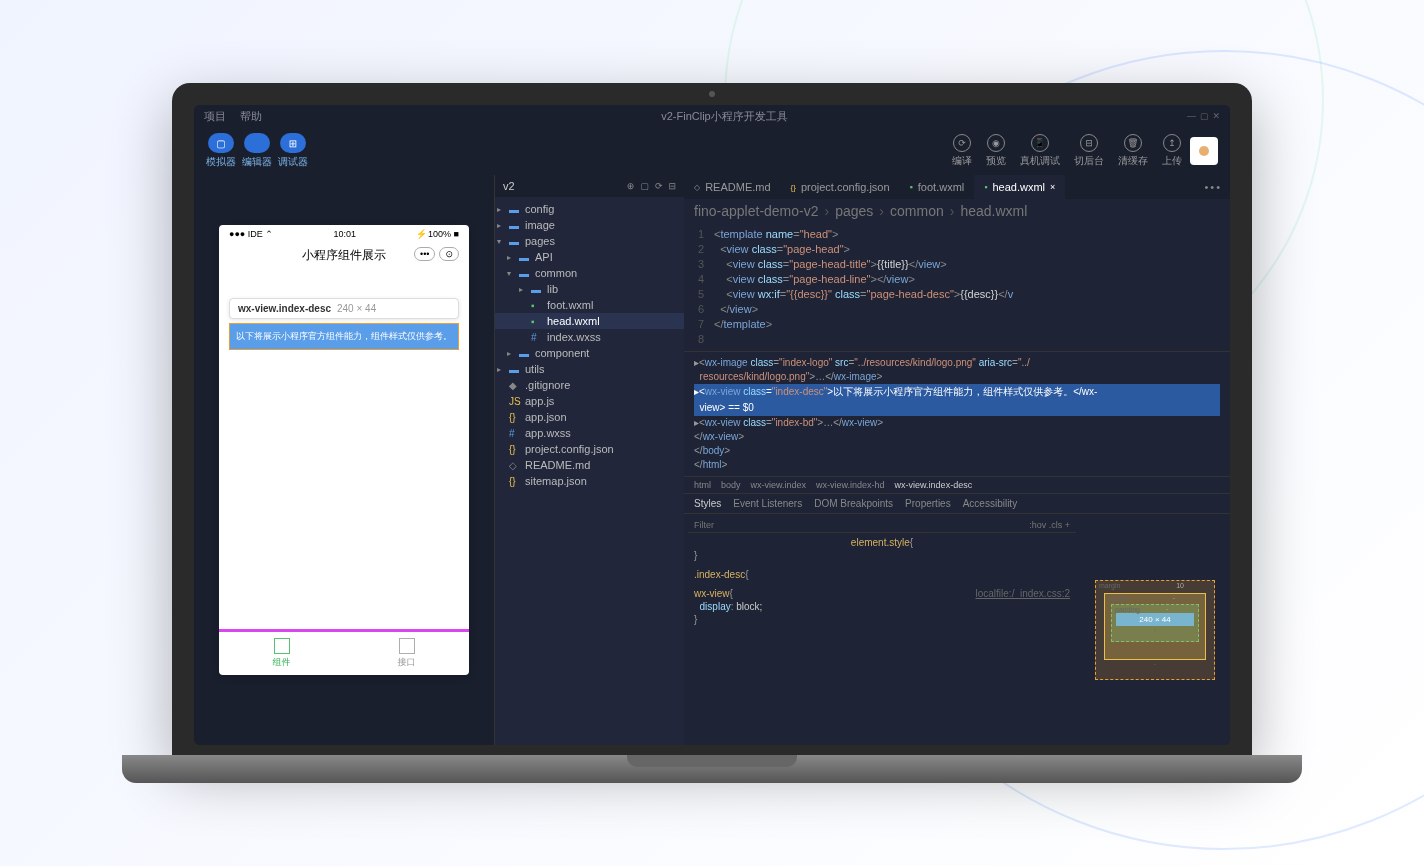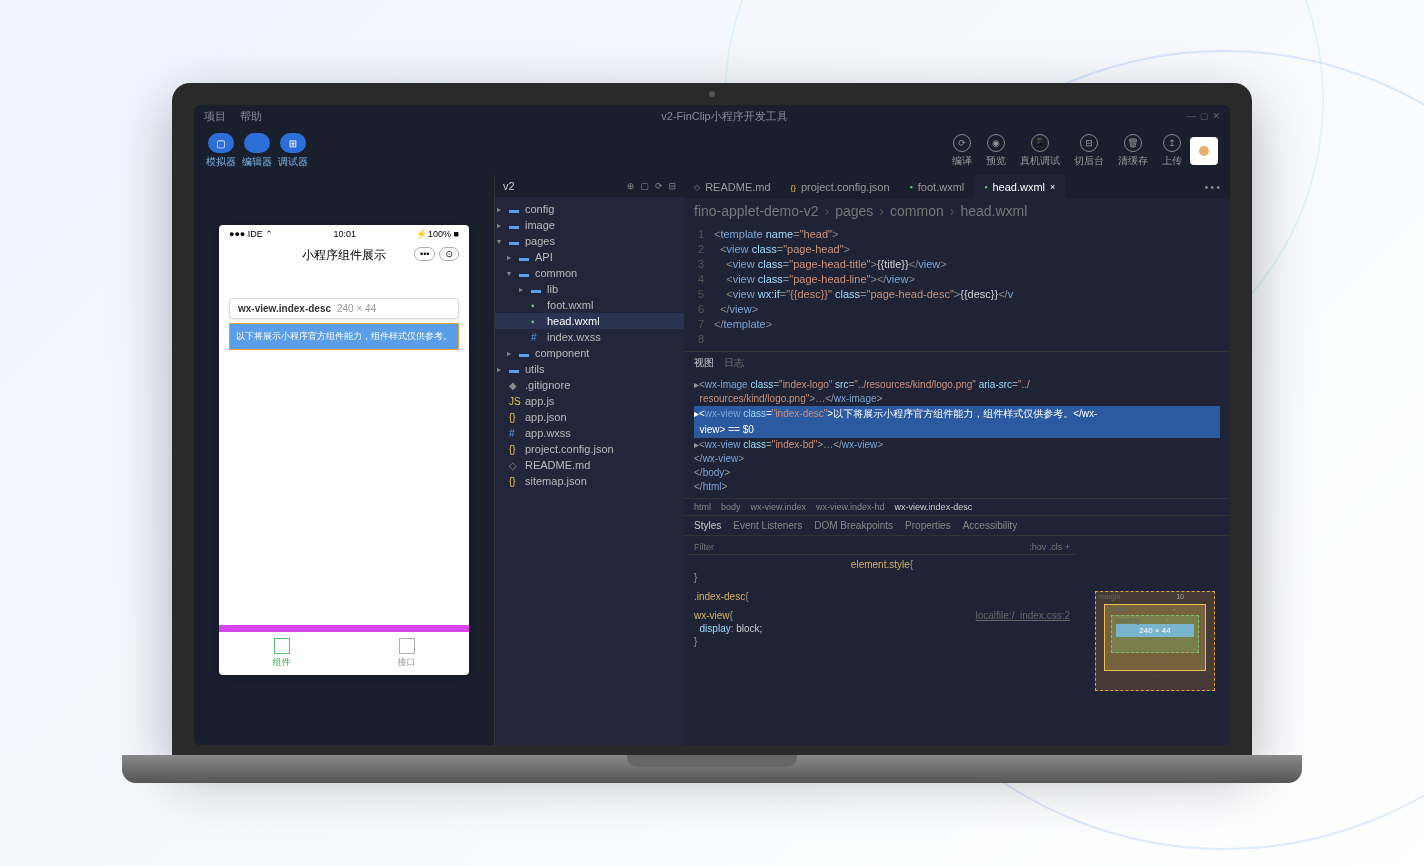--- a/index.html
+++ b/index.html
@@ -31,21 +31,21 @@
 .phone-status{display:flex;justify-content:space-between;padding:4px 10px;font-size:9px;color:#000;font-weight:500}
 .phone-nav{display:flex;justify-content:center;position:relative;padding:4px 10px;font-size:12px;font-weight:500;color:#000}
 .phone-nav-dots{position:absolute;right:10px;display:flex;gap:4px;align-items:center}
 .phone-nav-dots span{border:1px solid #aaa;border-radius:10px;padding:1px 5px;font-size:9px}
 .tooltip{background:#fff;border:1px solid #ddd;border-radius:4px;padding:4px 8px;font-size:10px;margin:30px 10px 4px;display:flex;gap:6px;box-shadow:0 1px 4px rgba(0,0,0,.1)}
 .tooltip b{color:#333;font-weight:600}
 .tooltip span{color:#999}
 .highlight-box{background:#5a9de8;color:#fff;margin:0 10px;padding:6px;font-size:9px;text-align:center;border:1px solid #e8a030}
 .menu-item{display:flex;justify-content:space-between;align-items:center;padding:14px 16px;background:#fff;margin:4px 10px;font-size:13px;color:#333}
 .menu-icon{width:18px;height:18px;border:1.5px solid #999;border-radius:2px;opacity:.5}
-.phone-tabbar{margin-top:auto;display:flex;border-top:7px solid #d946ef}
+.phone-tabbar{margin-top:auto;display:flex;border-top:3px solid #d946ef}
 .tab{flex:1;display:flex;flex-direction:column;align-items:center;padding:6px;gap:2px;font-size:9px}
 .tab.active{color:#2eb050}
 .tab-icon{width:16px;height:16px;border:1.5px solid currentColor;opacity:.8}
 .tab:not(.active){color:#999}
 .file-panel{width:190px;background:#21263a;display:flex;flex-direction:column;border-left:1px solid #333}
 .file-header{display:flex;align-items:center;padding:5px 8px;font-size:11px;color:#ccc;background:#1a1f2e}
 .file-header-icons{margin-left:auto;display:flex;gap:6px;font-size:9px;color:#888}
 .tree{padding:4px 0;overflow:auto;flex:1}
 .tree-item{display:flex;align-items:center;gap:4px;padding:2px 6px;font-size:11px;color:#bbb;cursor:pointer;white-space:nowrap}
 .tree-item.selected{background:#2a3450;color:#fff}
@@ -362,24 +362,20 @@
                 <span class="line-num">7</span>
                 <span class="line-content"><span class="c-punct">&lt;/</span><span class="c-tag">template</span><span class="c-punct">&gt;</span></span>
               </div>
               <div class="code-line">
                 <span class="line-num">8</span>
                 <span class="line-content"></span>
               </div>
             </div>
 
   <div class="devtools">
-    <div class="dt-tabs" id="dt-top">
-                <span class="active">视图</span>
-                <span class="">日志</span>
-              </div>
     <div class="dt-elements" id="dt-el">
                 <div class="dt-el-line ">▸&lt;<span class="c-tag">wx-image</span> <span class="c-attr">class</span>=<span class="c-str">"index-logo"</span> <span class="c-attr">src</span>=<span class="c-str">"../resources/kind/logo.png"</span> <span class="c-attr">aria-src</span>=<span class="c-str">"../</span></div>
                 <div class="dt-el-line ">  <span class="c-str">resources/kind/logo.png"</span>&gt;…&lt;/<span class="c-tag">wx-image</span>&gt;</div>
                 <div class="dt-el-line dt-el-hl">▸&lt;<span class="c-tag">wx-view</span> <span class="c-attr">class</span>=<span class="c-str">"index-desc"</span>&gt;以下将展示小程序官方组件能力，组件样式仅供参考。&lt;/wx-</div>
                 <div class="dt-el-line dt-el-hl">  view&gt; == $0</div>
                 <div class="dt-el-line ">▸&lt;<span class="c-tag">wx-view</span> <span class="c-attr">class</span>=<span class="c-str">"index-bd"</span>&gt;…&lt;/<span class="c-tag">wx-view</span>&gt;</div>
                 <div class="dt-el-line ">&lt;/<span class="c-tag">wx-view</span>&gt;</div>
                 <div class="dt-el-line ">&lt;/<span class="c-tag">body</span>&gt;</div>
                 <div class="dt-el-line ">&lt;/<span class="c-tag">html</span>&gt;</div>
               </div>

